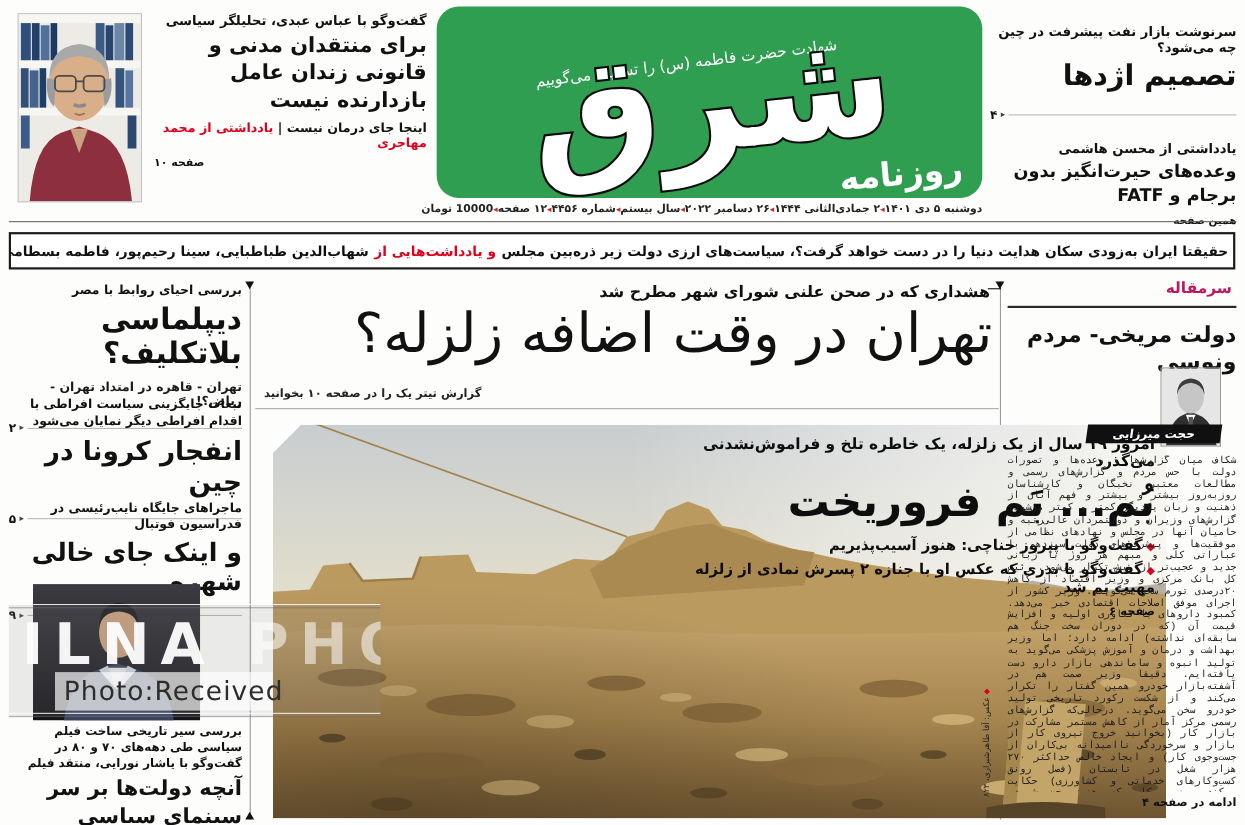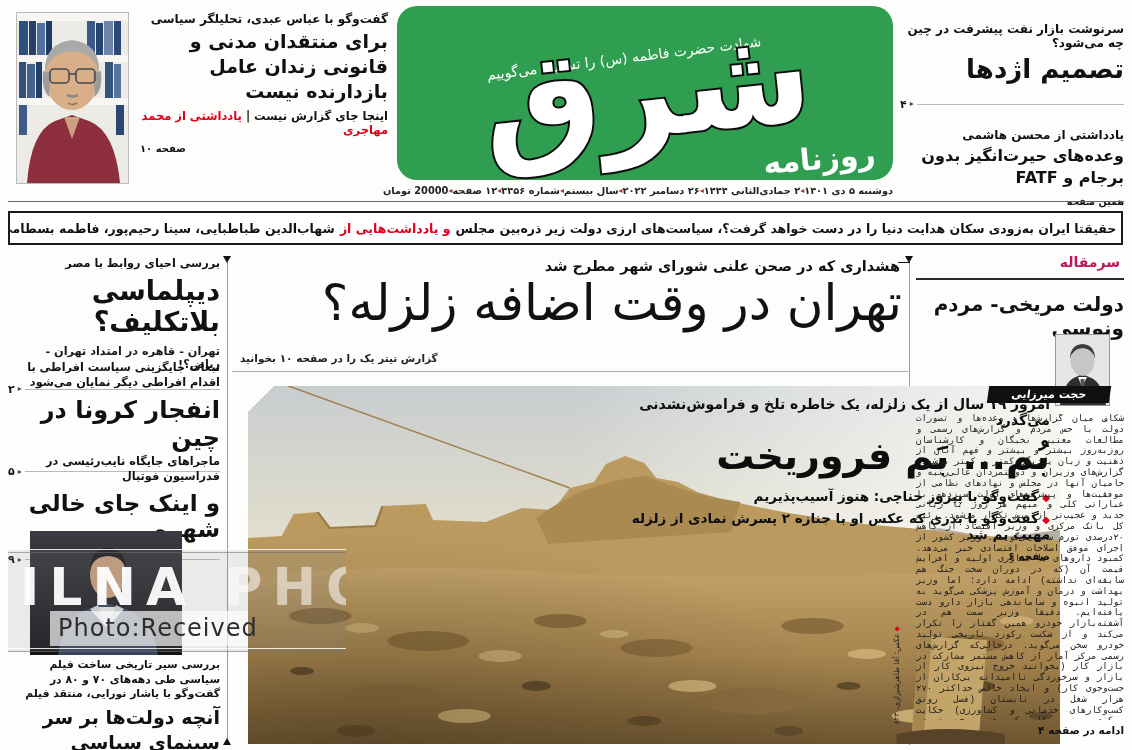--- a/index.html
+++ b/index.html
@@ -158,21 +158,21 @@
       <line x1="52" y1="61" x2="59" y2="61" stroke="#4a4a4a" stroke-width="1.6"></line>
 
       <path d="M50,82 q5,3 11,0" stroke="#8a8a8a" stroke-width="3" fill="none"></path>
       <path d="M51,90 q4,3 9,0" stroke="#9c6f52" stroke-width="1.5" fill="none"></path>
     </svg>
   </div>
   <div class="abs rtl tl-text" style="width:248px;">
     <div class="kicker-sm">گفت‌وگو با عباس عبدی، تحلیلگر سیاسی</div>
     <div class="tl-head">برای منتقدان مدنی و قانونی زندان عامل بازدارنده نیست</div>
     <div class="tl-sub">
-      <span>اینجا جای گزارش نیست |</span>
+      <span>اینجا جای درمان نیست |</span>
       <span class="red">یادداشتی از محمد مهاجری</span>
     </div>
     <div class="tl-page">صفحه ۱۰</div>
   </div>
 
   <div class="abs green-box">
     <div class="condolence">شهادت حضرت فاطمه (س) را تسلیت می‌گوییم</div>
     <svg class="logo-svg" width="496" height="190" viewBox="0 0 496 190">
       <text x="250" y="138" font-family="DejaVu Sans, sans-serif" font-size="132" font-weight="bold" fill="#ffffff" stroke="#0c0c0c" stroke-width="4" paint-order="stroke" text-anchor="middle" transform="rotate(-6 250 100)">شرق</text>
     </svg>
@@ -184,21 +184,21 @@
     <span>۲ جمادی‌الثانی ۱۴۴۴</span>
       <span class="dot">◂</span>
     <span>۲۶ دسامبر ۲۰۲۲</span>
       <span class="dot">◂</span>
     <span>سال بیستم</span>
       <span class="dot">◂</span>
     <span>شماره ۴۴۵۶</span>
       <span class="dot">◂</span>
     <span>۱۲ صفحه</span>
       <span class="dot">◂</span>
-    <span>20000 تومان</span>
+    <span>10000 تومان</span>
   </div>
 
   <div class="abs rtl tr-block">
     <div style="margin-top:16px;" class="kicker-sm">سرنوشت بازار نفت پیشرفت در چین چه می‌شود؟</div>
     <div class="tr-head1">تصمیم اژدها</div>
     <div class="pg-rule mt14">
       <span class="n">۴</span>
       <span class="a">▸</span>
         <span class="l"></span>
     </div>

